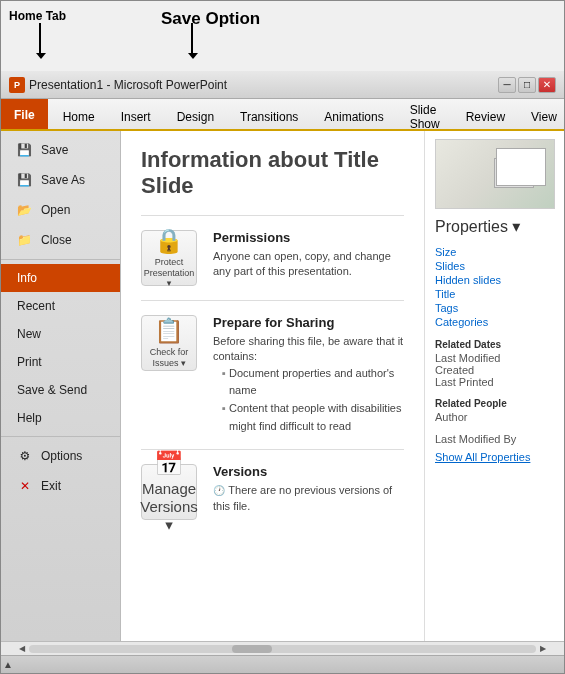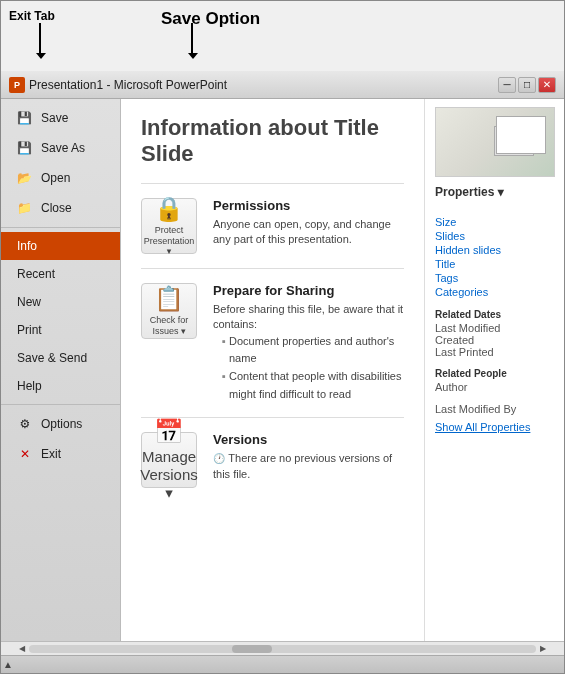--- a/index.html
+++ b/index.html
@@ -292,24 +292,24 @@
     .thumb-slide-mini2 {
       width: 40px;
       height: 30px;
       background: #e0e0e0;
       border: 1px solid #aaa;
       position: absolute;
       right: 20px;
       top: 18px;
     }
     .prop-section-title {
-      font-size: 12px;
-      font-weight: bold;
+      font-size: 16px;
+      font-weight: normal;
       color: #333;
-      margin-bottom: 16px;
+      margin-bottom: 9px;
       cursor: pointer;
     }
     .prop-item {
       color: #0066cc;
       font-size: 11px;
       padding: 1px 0;
       cursor: pointer;
     }
     .prop-section {
       margin-bottom: 10px;
@@ -377,38 +377,54 @@
       font-size: 10px;
       color: #444;
     }
   </style>
 </head>
 <body>
 
 <div class="window">
 
   <div class="annotation-area">
-    <span class="file-tab-label">Exit Tab</span>
+    <span class="file-tab-label">Home Tab</span>
     <span class="save-option-label">Save Option</span>
     <div class="arrow-file"></div>
     <div class="arrow-save"></div>
   </div>
 
   <div class="title-bar">
     <div class="title-bar-left">
       <div class="ppt-icon">P</div>
       <span class="title-text">Presentation1  -  Microsoft PowerPoint</span>
     </div>
     <div class="title-bar-controls">
       <div class="title-btn">─</div>
       <div class="title-btn">□</div>
       <div class="title-btn close">✕</div>
     </div>
   </div>
 
+  <div class="ribbon">
+    <div style="display:flex; align-items:center;">
+      <div class="ribbon-tabs">
+        <div class="ribbon-tab file-tab">File</div>
+        <div class="ribbon-tab">Home</div>
+        <div class="ribbon-tab">Insert</div>
+        <div class="ribbon-tab">Design</div>
+        <div class="ribbon-tab">Transitions</div>
+        <div class="ribbon-tab">Animations</div>
+        <div class="ribbon-tab">Slide Show</div>
+        <div class="ribbon-tab">Review</div>
+        <div class="ribbon-tab">View</div>
+      </div>
+
+    </div>
+  </div>
 
   <div class="main-area">
 
     <div class="backstage-nav">
       <div class="backstage-nav-item">
         <div class="nav-icon">💾</div>
         <span>Save</span>
       </div>
       <div class="backstage-nav-item">
         <div class="nav-icon">💾</div>

